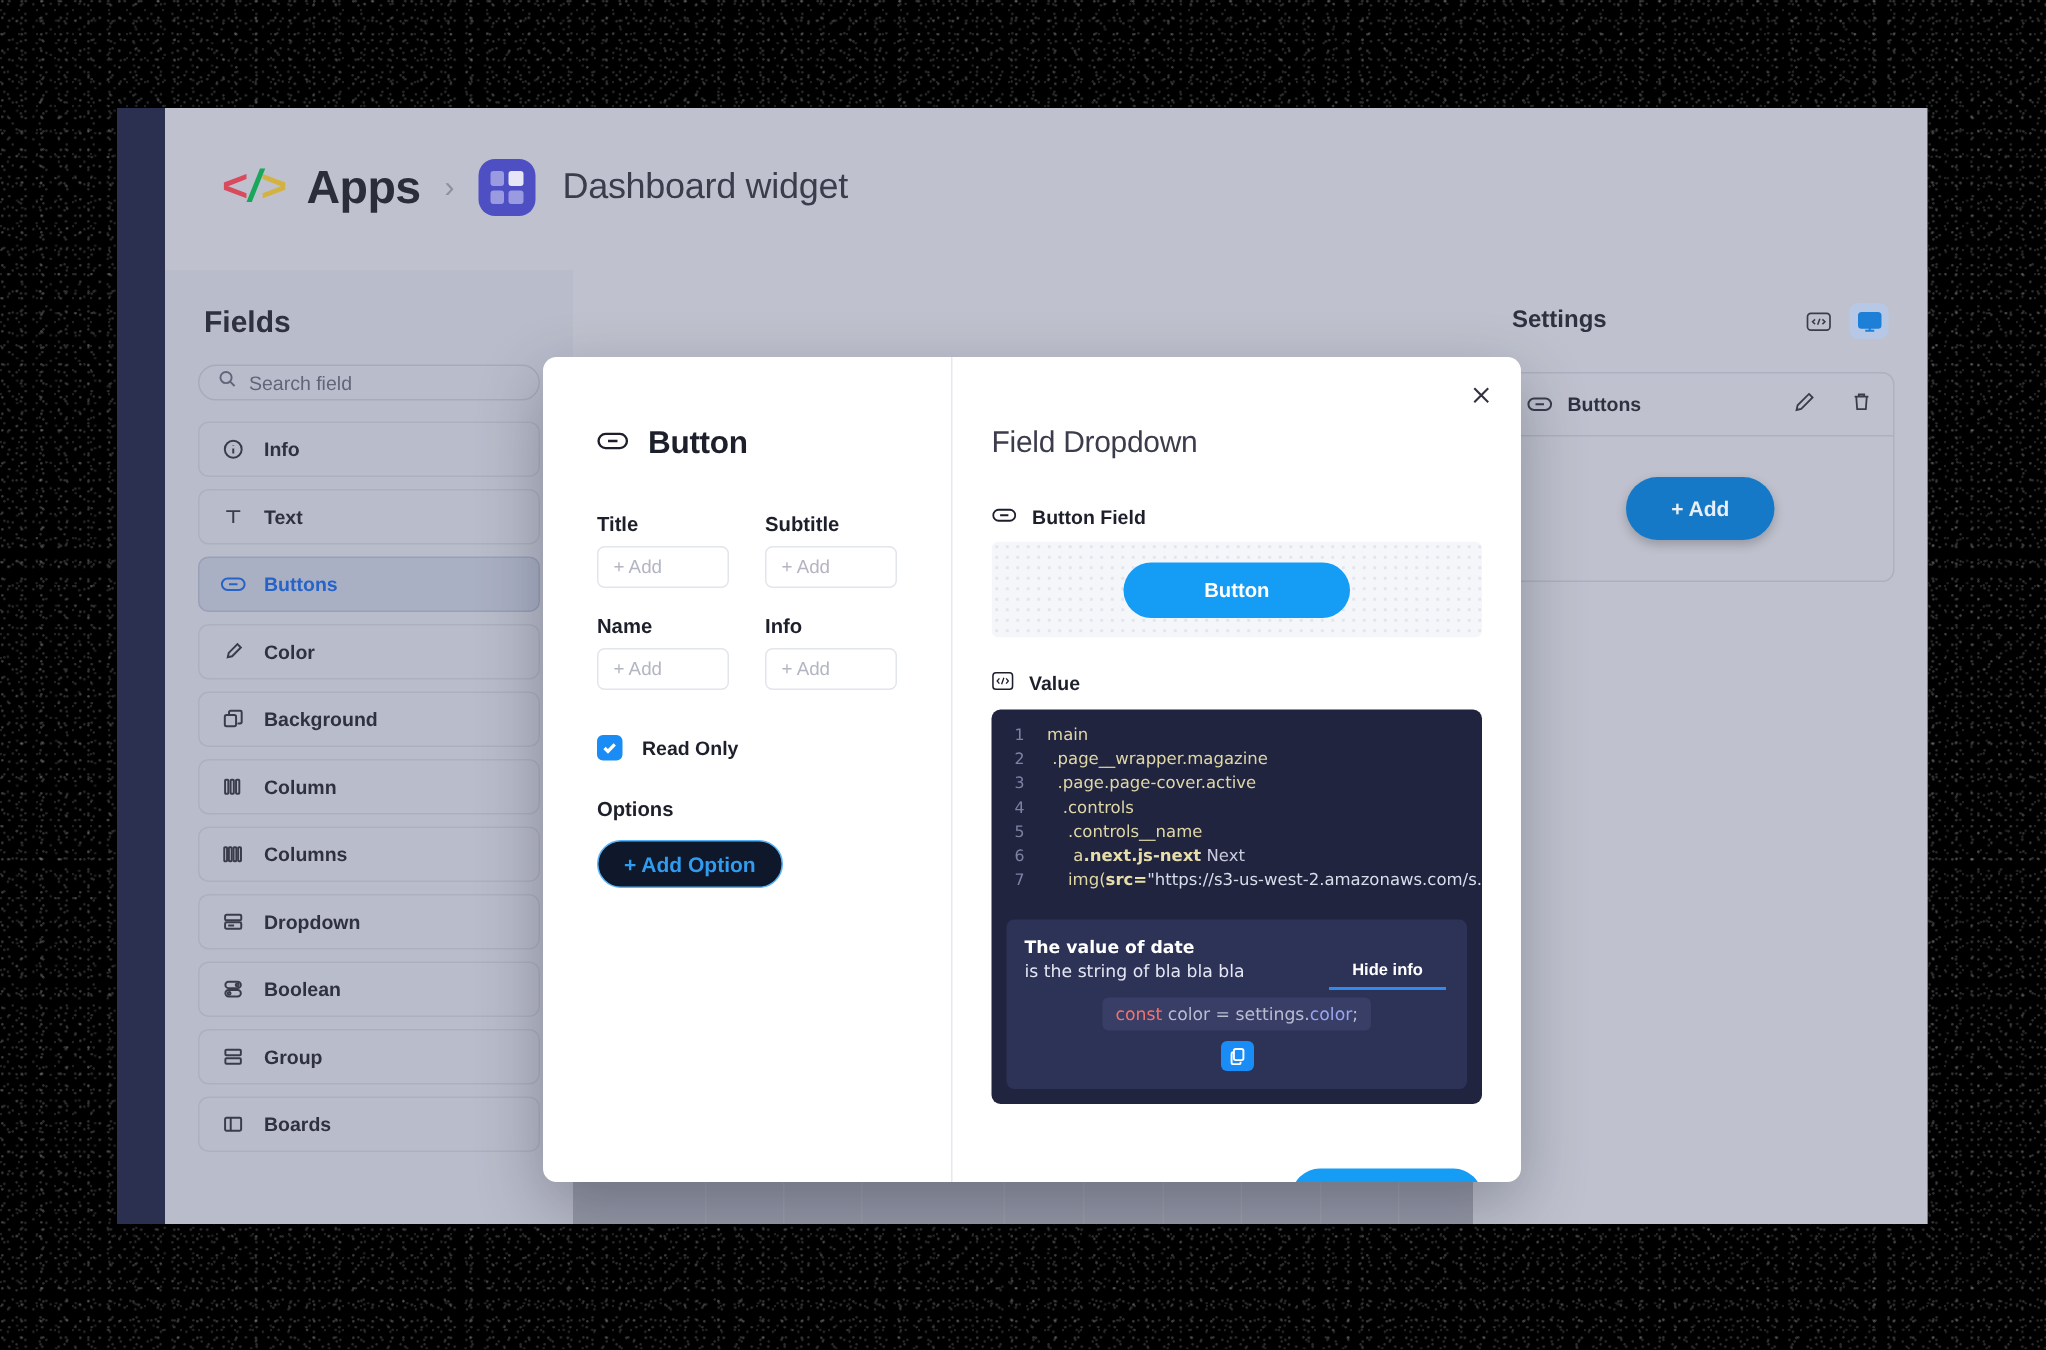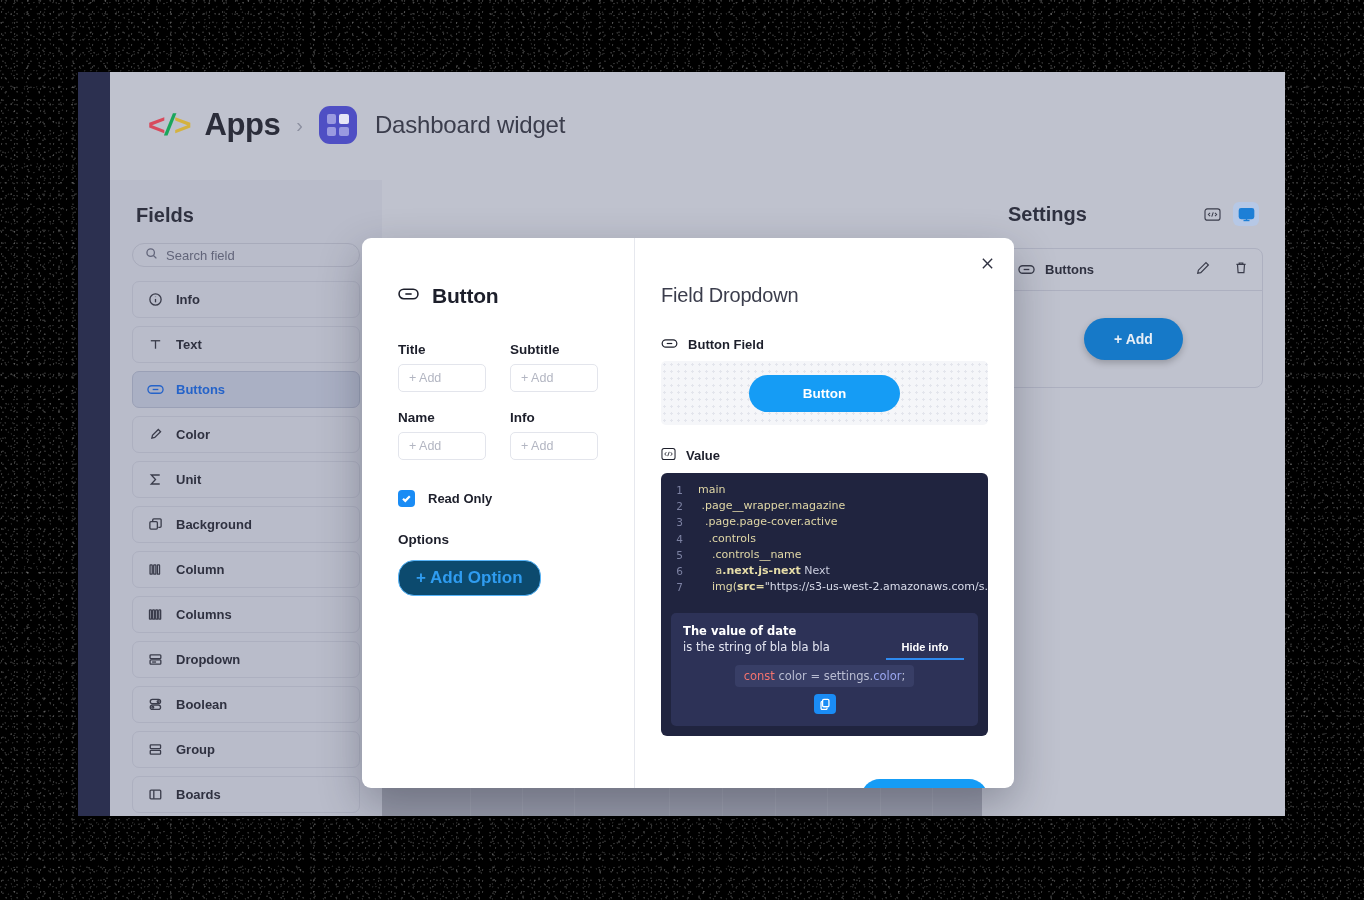--- a/index.html
+++ b/index.html
@@ -123,21 +123,21 @@
   .settings-panel {
     position: absolute; right: 0; top: 108px;
     width: 303px; height: 636px;
     background: #bfc2ce;
     padding: 0 22px;
   }
   .settings-head {
     display: flex; align-items: center; justify-content: space-between;
     padding: 22px 4px 0 4px;
   }
-  .settings-title { font-size: 20px; font-weight: bold; color: #2f3140; }
+  .settings-title { font-size: 16px; font-weight: bold; color: #2f3140; }
   .settings-head-icons { display: flex; gap: 8px; align-items: center; }
   .hd-ico {
     width: 26px; height: 24px; border-radius: 6px;
     display: flex; align-items: center; justify-content: center;
   }
   .hd-ico.sel { background: #b6c8e6; }
   .settings-card {
     margin: 22px 0 0 0;
     border: 1px solid #adb0c0; border-radius: 8px;
     background: transparent;
@@ -228,22 +228,22 @@
   }
   .checkbox svg { stroke:#fff; fill:none; stroke-width:2.4; }
   .readonly-label { font-size: 13px; font-weight: bold; color: #1d1f2b; }
 
   .options-label {
     font-size: 13.5px; font-weight: bold; color: #1d1f2b; margin-top: 25px;
   }
   .add-option-btn {
     margin-top: 13px;
     border: 1px solid #57b4f8; border-radius: 16px;
-    background: #0c4a6e; color: #2f9cf0;
-    font-size: 17px; font-weight: bold;
+    background: #0f172a; color: #2f9cf0;
+    font-size: 14px; font-weight: bold;
     padding: 7px 17px;
     font-family: "Liberation Sans", sans-serif;
   }
 
   
   .preview-title {
     font-size: 20px; color: #3b3d4c; margin-bottom: 30px; letter-spacing: -.2px;
   }
   .sec-head {
     display: flex; align-items: center; gap: 10px;
@@ -410,28 +410,20 @@
 
         <div class="field-item">
           <span class="fi-ico">
             <svg viewBox="0 0 16 16" width="15" height="15">
                 <path d="M11 2.6l2.4 2.4-6.2 6.2-3.1.7.7-3.1z"></path>
               </svg>
           </span>
           <span>Color</span>
         </div>
 
-        <div class="field-item">
-          <span class="fi-ico">
-            <svg viewBox="0 0 16 16" width="15" height="15">
-                <polyline points="12.5,3.2 3.5,3.2 8,8 3.5,12.8 12.5,12.8"></polyline>
-              </svg>
-          </span>
-          <span>Unit</span>
-        </div>
 
         <div class="field-item">
           <span class="fi-ico">
             <svg viewBox="0 0 16 16" width="15" height="15">
                 <rect x="2" y="5" width="8" height="8" rx="1.2"></rect>
                 <path d="M5 5V3.2A1.2 1.2 0 0 1 6.2 2H13a1 1 0 0 1 1 1v6.8A1.2 1.2 0 0 1 12.8 11H11"></path>
               </svg>
           </span>
           <span>Background</span>
         </div>

